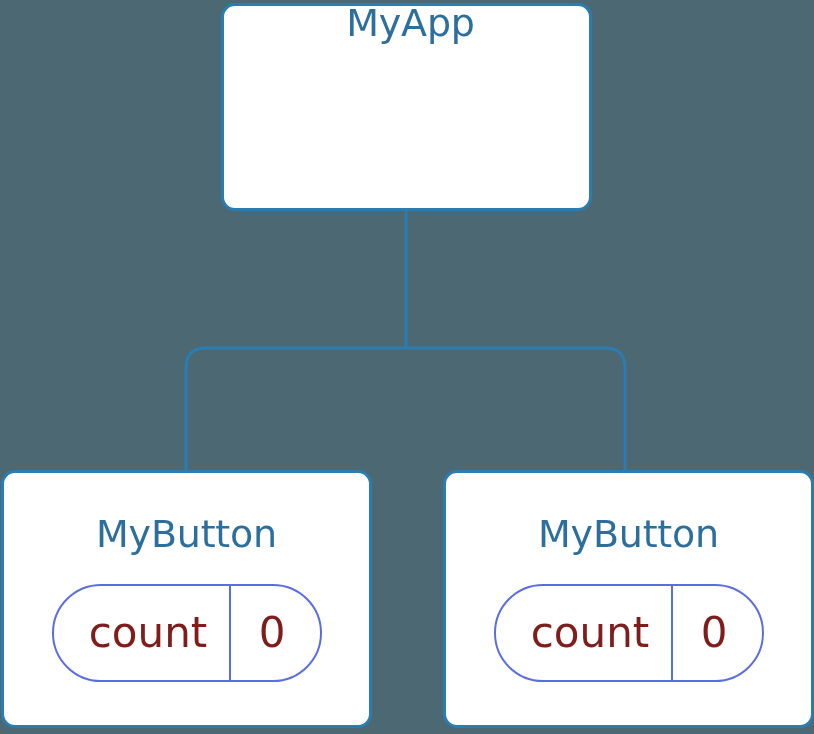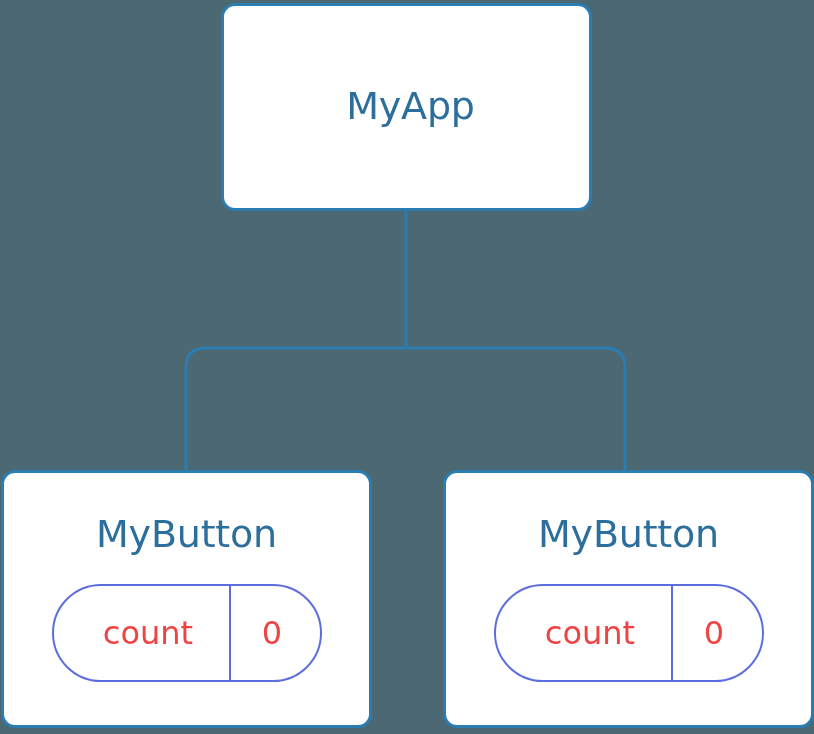--- a/index.html
+++ b/index.html
@@ -44,21 +44,20 @@
     letter-spacing: -0.2px;
     line-height: 1;
     white-space: nowrap;
   }
   
   #node-root {
     left: 221px;
     top: 3px;
     width: 371px;
     height: 208px;
-    justify-content: center;
     padding-left: 8px;
   }
   #node-root .node-title {
     margin-top: -2px;
   }
   
   .node-child {
     top: 470px;
     height: 258px;
     justify-content: flex-start;
@@ -101,22 +100,22 @@
   }
   .pill-value {
     width: 89px;
     display: flex;
     align-items: center;
     justify-content: center;
     padding-right: 6px;
     box-sizing: border-box;
   }
   .pill-text {
-    color: #ef4444;
-    font-size: 32px;
+    color: #7f1d1d;
+    font-size: 42px;
     line-height: 1;
     white-space: nowrap;
   }
 </style>
 </head>
 <body>
 
 <div id="canvas">
 
   <svg id="connectors" viewBox="0 0 814 734" width="814" height="734" xmlns="http://www.w3.org/2000/svg">

